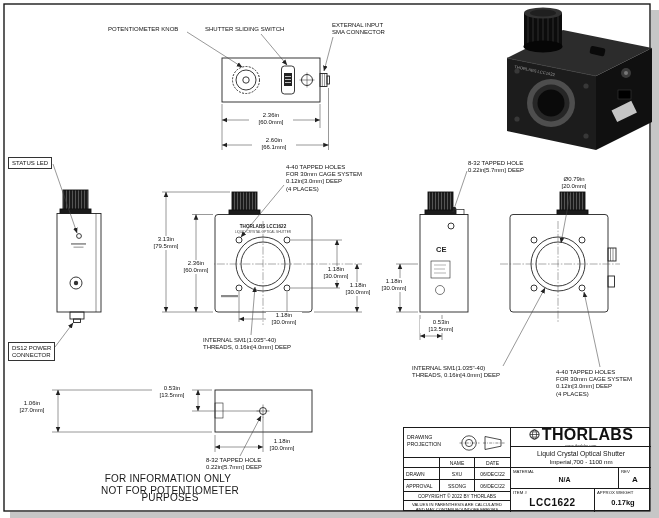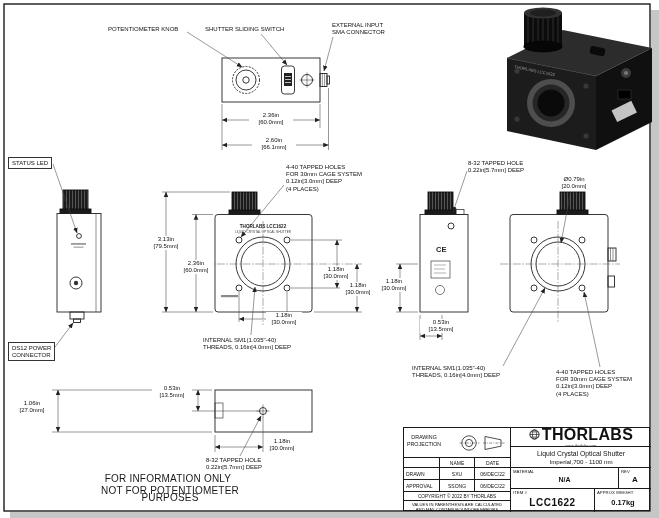--- a/index.html
+++ b/index.html
@@ -9,21 +9,21 @@
   #cv { position:absolute; left:0; top:0; }
   .lbl { position:absolute; font-size:6px; line-height:7.2px; color:#111; white-space:pre-line; }
   .c { text-align:center; }
   .bg { background:#fff; padding:0 1px; }
   .boxed { border:1px solid #333; padding:1.5px 3px; background:#fff; }
   .info { font-size:10px; letter-spacing:0.2px; color:#1a1a1a; }
 
   
   .tb { position:absolute; left:403px; top:427px; width:247px; height:84px; border:1px solid #1a1a1a; background:#fff; }
   .cell { position:absolute; border-color:#1a1a1a; border-style:solid; border-width:0; color:#111; font-size:5px; }
-  .br { border-right-width:1px;text-align:center; } .bb { border-bottom-width:1px; }
+  .br { border-right-width:1px; } .bb { border-bottom-width:1px; }
   .cc { display:flex; align-items:center; justify-content:center; text-align:center; }
   .cl { display:flex; align-items:center; justify-content:flex-start; padding-left:2px; }
   .projtxt { position:absolute; left:3px; top:6px; font-size:5.3px; line-height:6.5px; white-space:pre-line; }
   .projsym { position:absolute; left:55px; top:4px; }
   .copy { font-size:4.7px; }
   .vals { font-size:4.2px; line-height:5px; white-space:pre-line; }
   .logo { display:flex; flex-direction:column; align-items:center; justify-content:center; }
   .brandrow { display:flex; align-items:center; gap:2px; }
   .brandtxt { font-weight:bold; font-size:16px; letter-spacing:0.3px; color:#111; }
   .web { font-size:3.8px; color:#333; margin-top:0.5px; }

